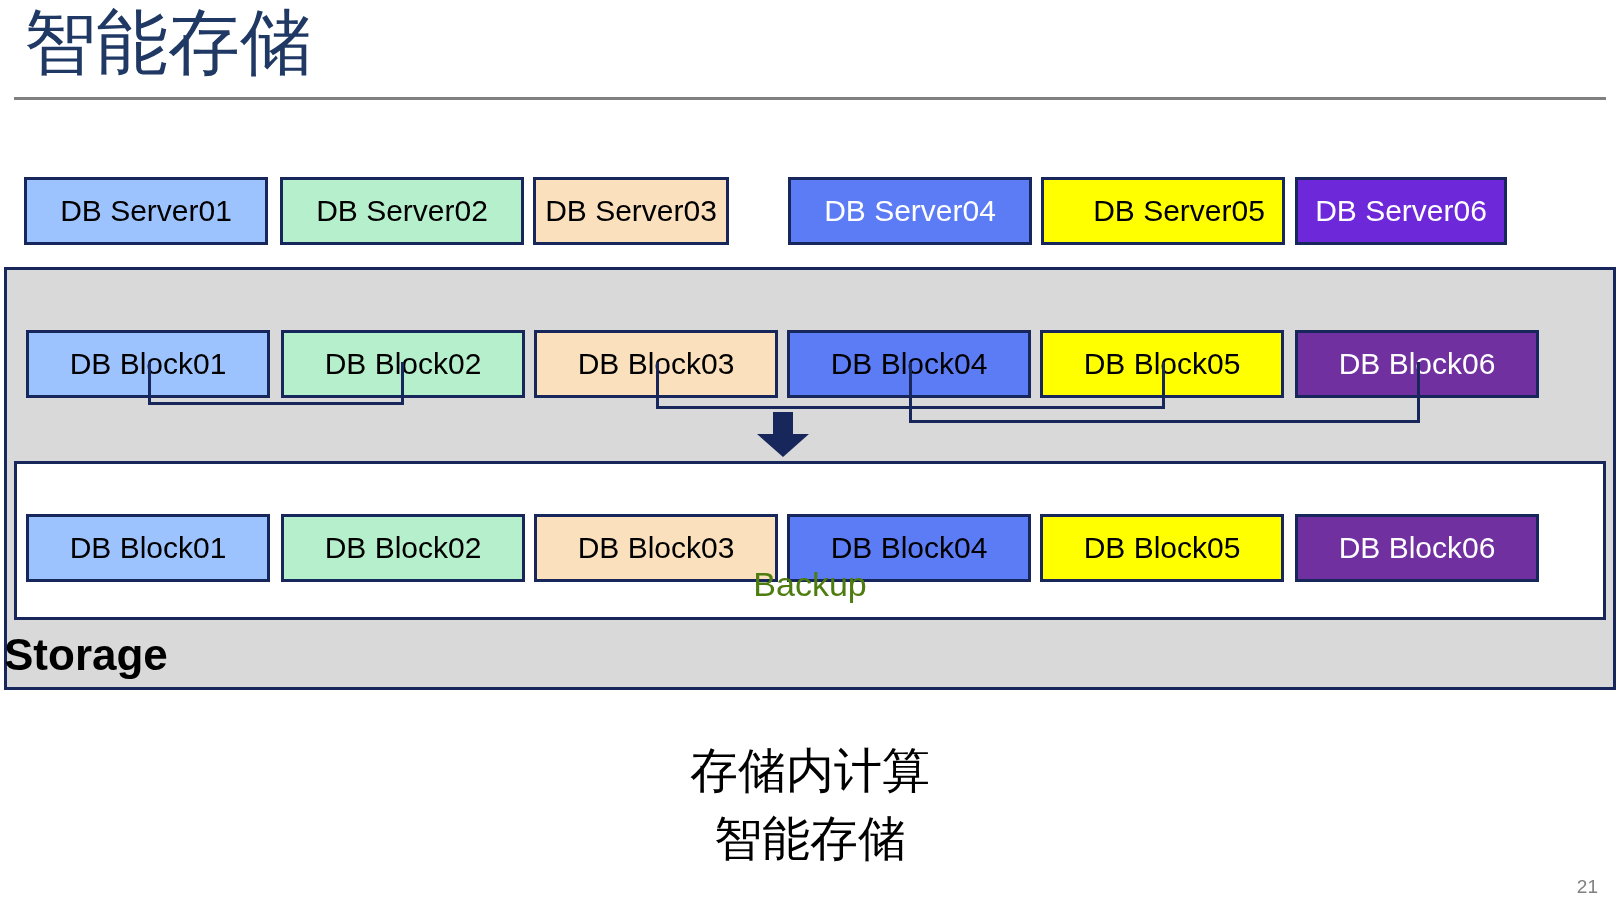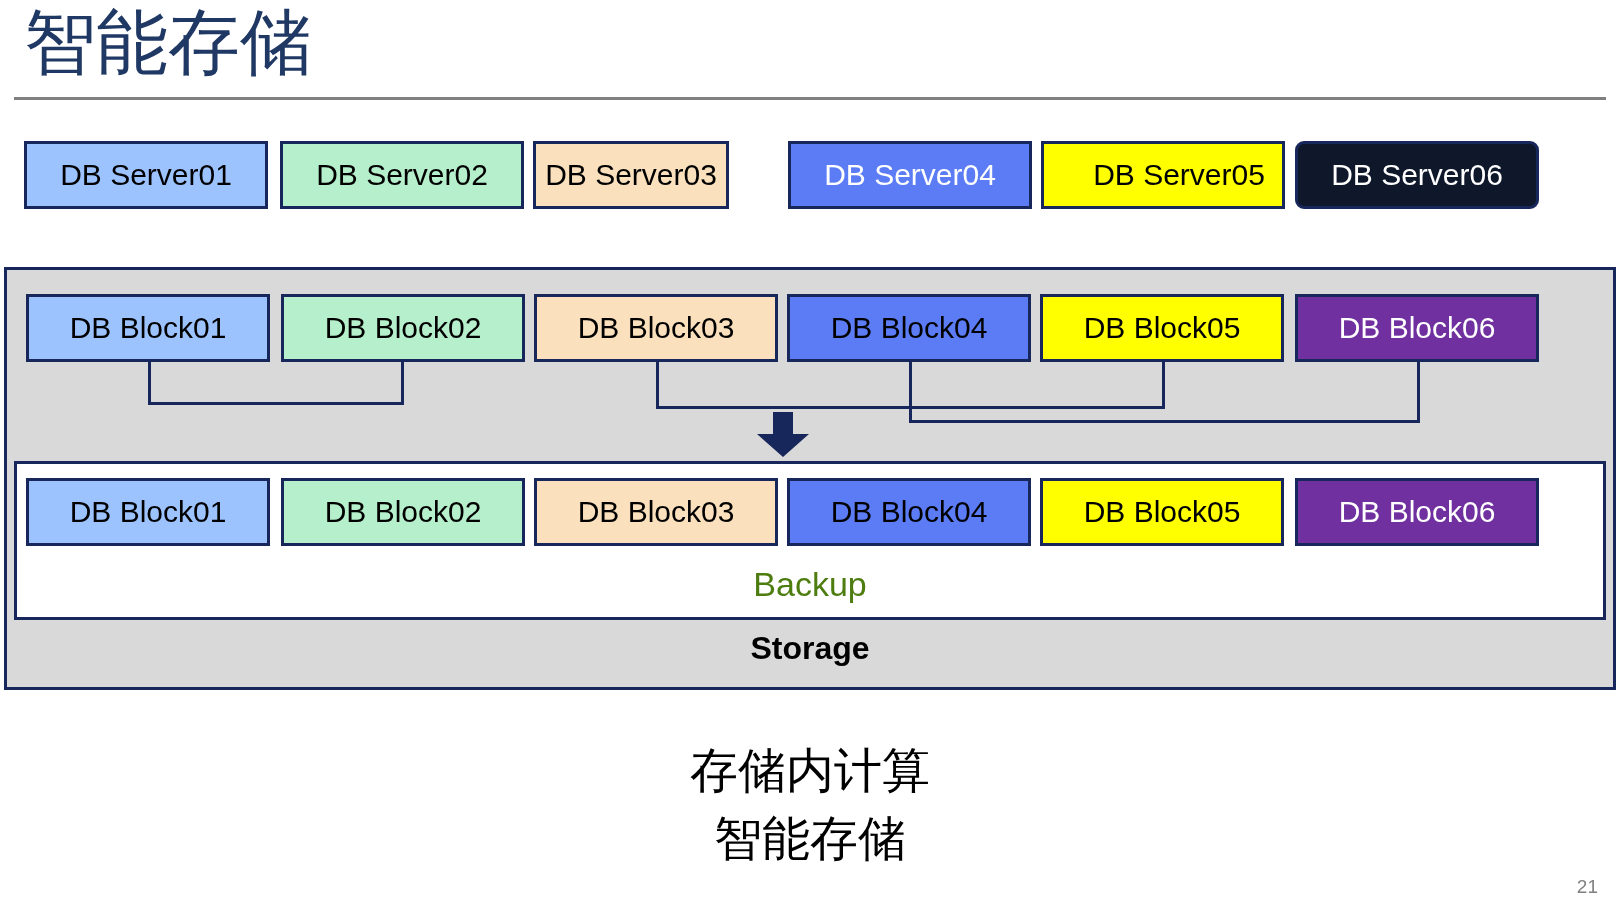--- a/index.html
+++ b/index.html
@@ -46,20 +46,21 @@
     position: absolute;
     box-sizing: border-box;
     border: 3px solid #17275C;
     display: flex;
     align-items: center;
     justify-content: center;
     font-size: 30px;
     font-weight: 400;
     color: #000000;
     white-space: nowrap;
+    margin-top: 36px;
   }
 
   
   .server-row .node { height: 68px; top: 141px; }
 
   
   #storage-container {
     position: absolute;
     left: 4px;
     top: 267px;
@@ -112,22 +113,21 @@
     font-weight: 400;
     color: #4d7c0f;
   }
 
   
   #storage-label {
     position: absolute;
     left: 4px;
     top: 630px;
     width: 1612px;
-    text-align: center;
-    font-size: 32px;
+    font-size: 44px;
     font-weight: bold;
     color: #000000;
   }
 
   
   #captions {
     position: absolute;
     left: 0;
     top: 737px;
     width: 1620px;
@@ -166,21 +166,21 @@
       </div>
       <div class="node" style="left: 533px; width: 196px; background: rgb(250, 224, 188); color: rgb(0, 0, 0);">
         <span>DB Server03</span>
       </div>
       <div class="node" style="left: 788px; width: 244px; background: rgb(91, 124, 245); color: #ffffff;">
         <span>DB Server04</span>
       </div>
       <div class="node" style="left: 1041px; width: 244px; background: rgb(255, 255, 0); color: rgb(0, 0, 0); padding-left: 32px;">
         <span>DB Server05</span>
       </div>
-      <div class="node" style="left: 1295px; width: 244px; background: #0f172a; color: rgb(255, 255, 255); border-radius: 9px;">
+      <div class="node" style="left: 1295px; width: 212px; background: #6d28d9; color: rgb(255, 255, 255);">
         <span>DB Server06</span>
       </div>
     </div>
 
   <div id="storage-container"></div>
 
   <div class="block-row" id="block-row">
       <div class="node" style="left: 26px; width: 244px; background: rgb(157, 195, 255); color: rgb(0, 0, 0);">
         <span>DB Block01</span>
       </div>

